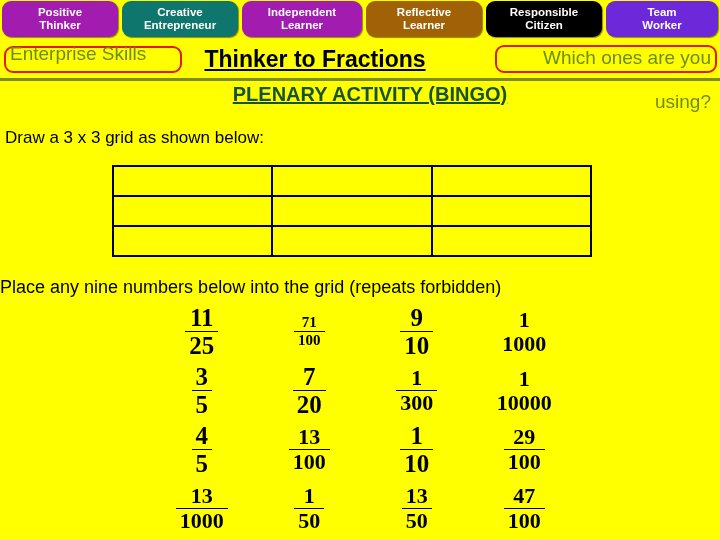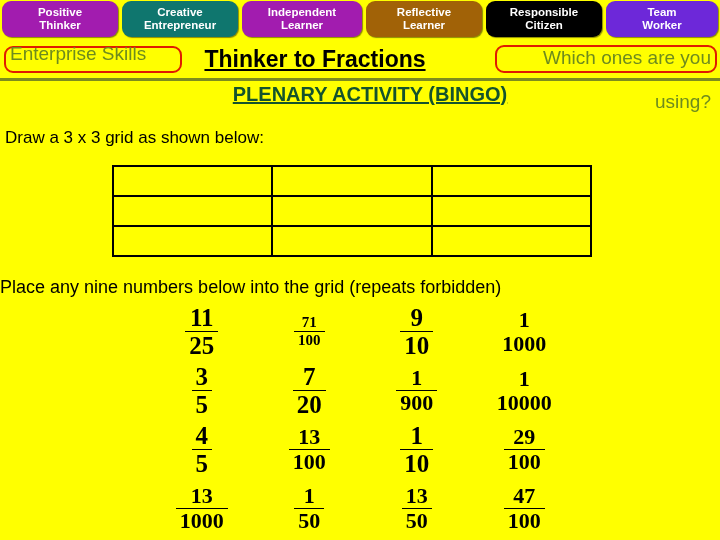--- a/index.html
+++ b/index.html
@@ -273,21 +273,21 @@
     <tbody>
       <tr>
         <td><span class="frac sz-lg"><span class="num">11</span><span class="den">25</span></span></td>
         <td><span class="frac sz-sm"><span class="num">71</span><span class="den">100</span></span></td>
         <td><span class="frac sz-lg"><span class="num">9</span><span class="den">10</span></span></td>
         <td><span class="frac sz-md nobar"><span class="num">1</span><span class="den">1000</span></span></td>
       </tr>
       <tr>
         <td><span class="frac sz-lg"><span class="num">3</span><span class="den">5</span></span></td>
         <td><span class="frac sz-lg"><span class="num">7</span><span class="den">20</span></span></td>
-        <td><span class="frac sz-md"><span class="num">1</span><span class="den">900</span></span></td>
+        <td><span class="frac sz-md"><span class="num">1</span><span class="den">300</span></span></td>
         <td><span class="frac sz-md nobar"><span class="num">1</span><span class="den">10000</span></span></td>
       </tr>
       <tr>
         <td><span class="frac sz-lg"><span class="num">4</span><span class="den">5</span></span></td>
         <td><span class="frac sz-md"><span class="num">13</span><span class="den">100</span></span></td>
         <td><span class="frac sz-lg"><span class="num">1</span><span class="den">10</span></span></td>
         <td><span class="frac sz-md"><span class="num">29</span><span class="den">100</span></span></td>
       </tr>
       <tr>
         <td><span class="frac sz-md"><span class="num">13</span><span class="den">1000</span></span></td>

